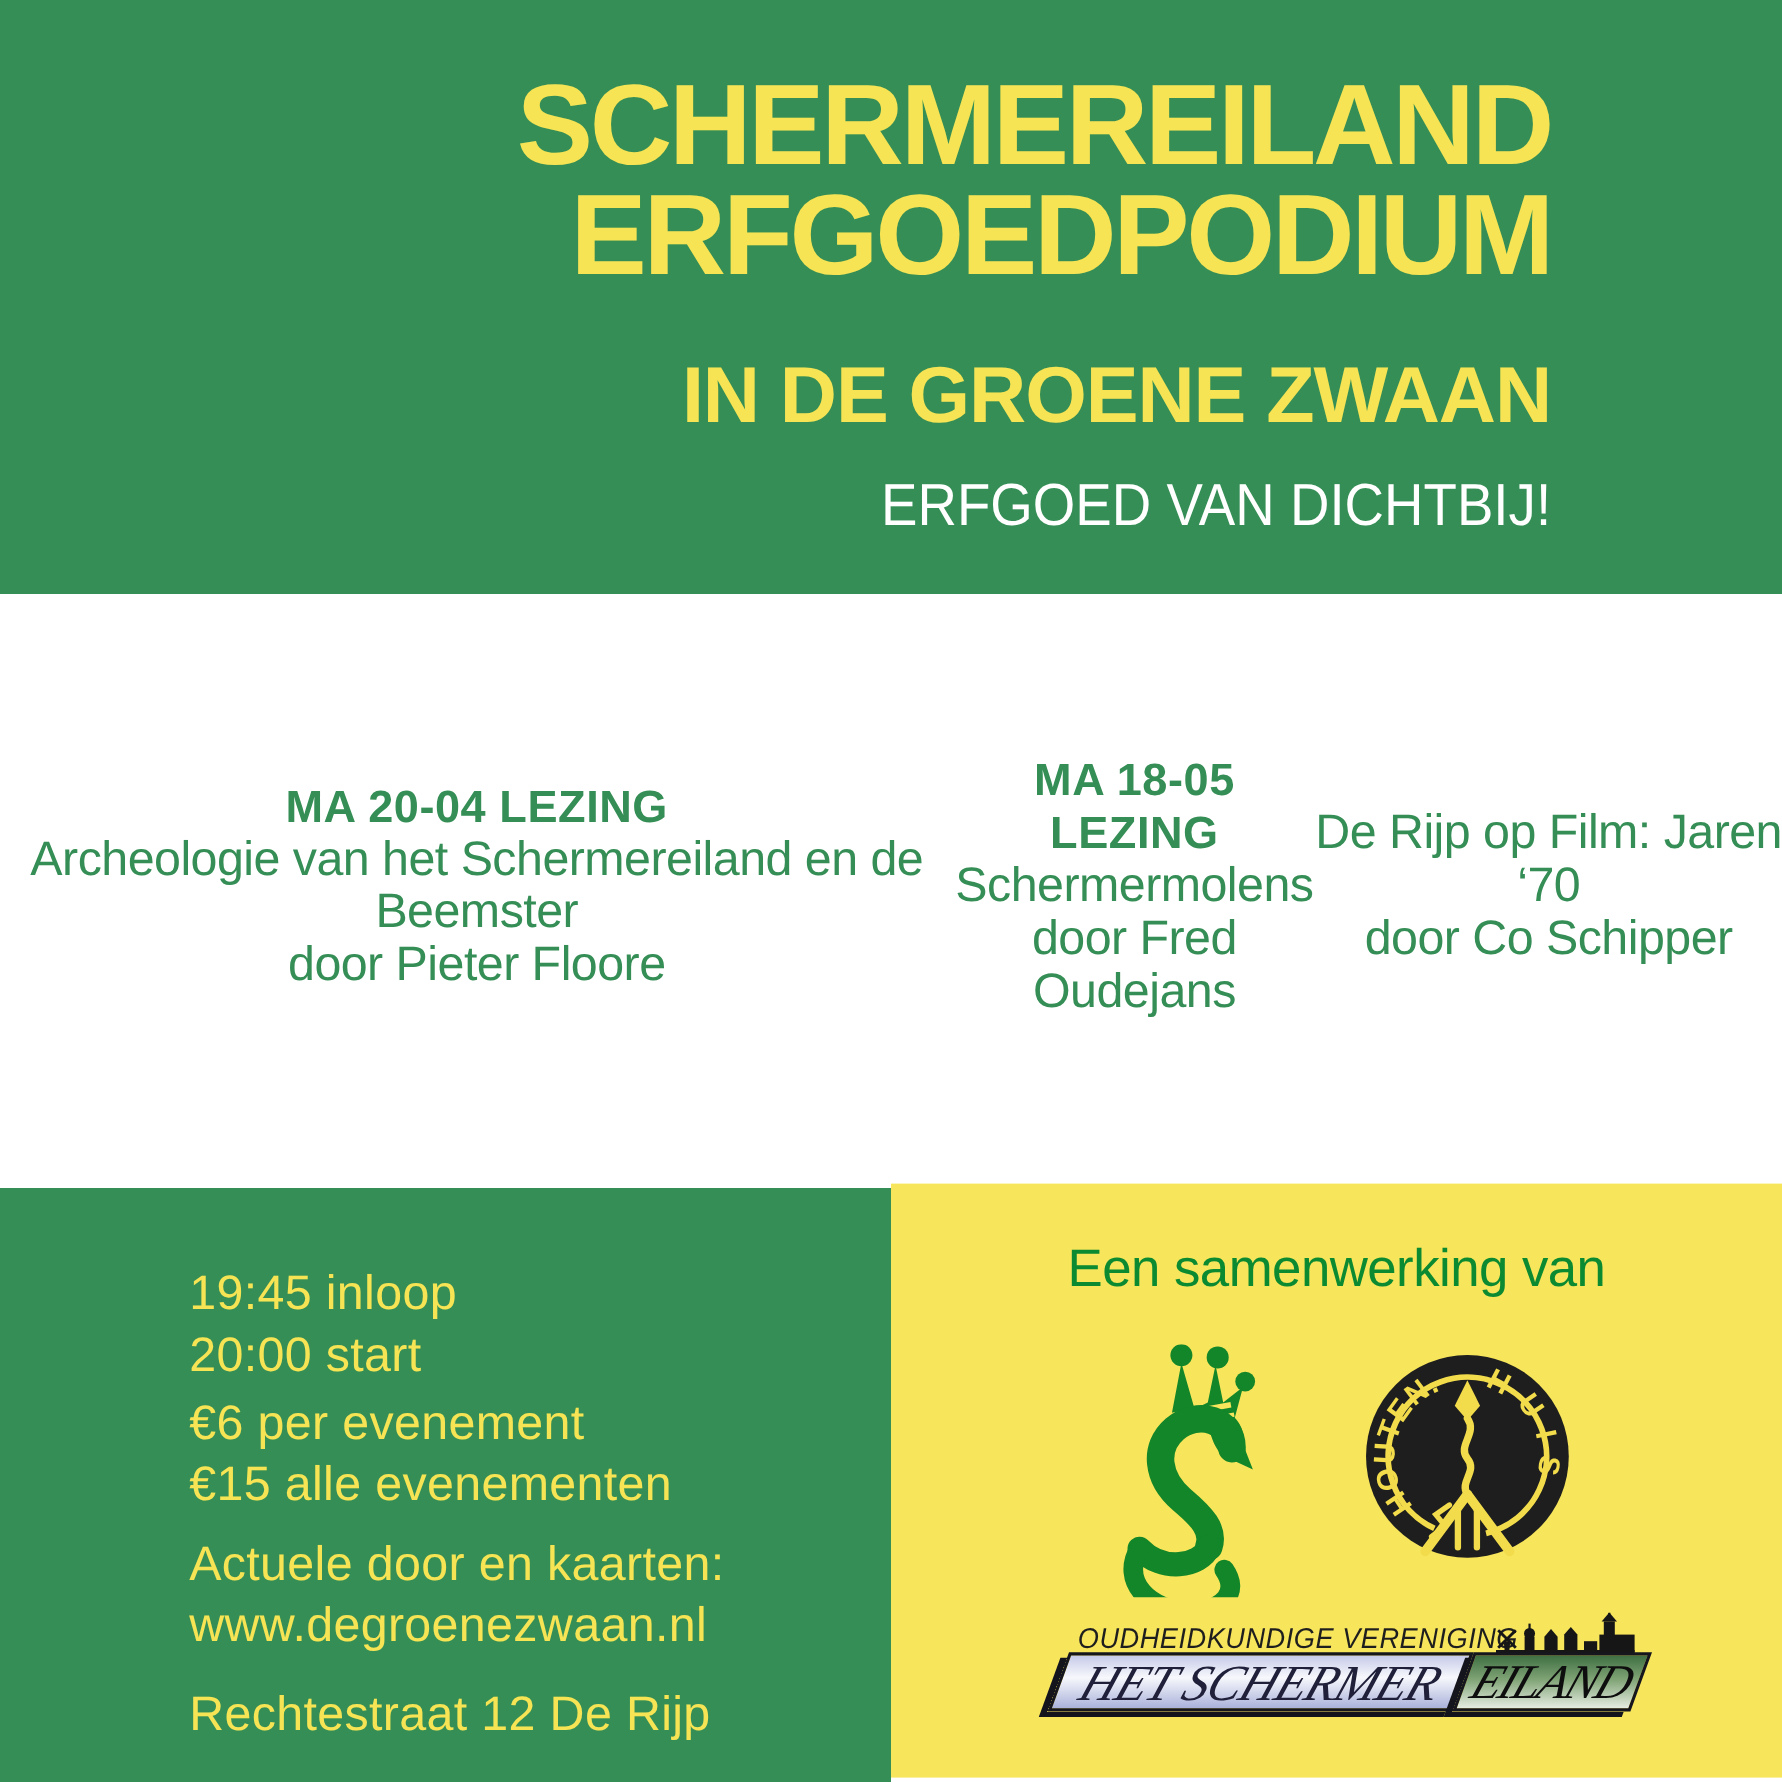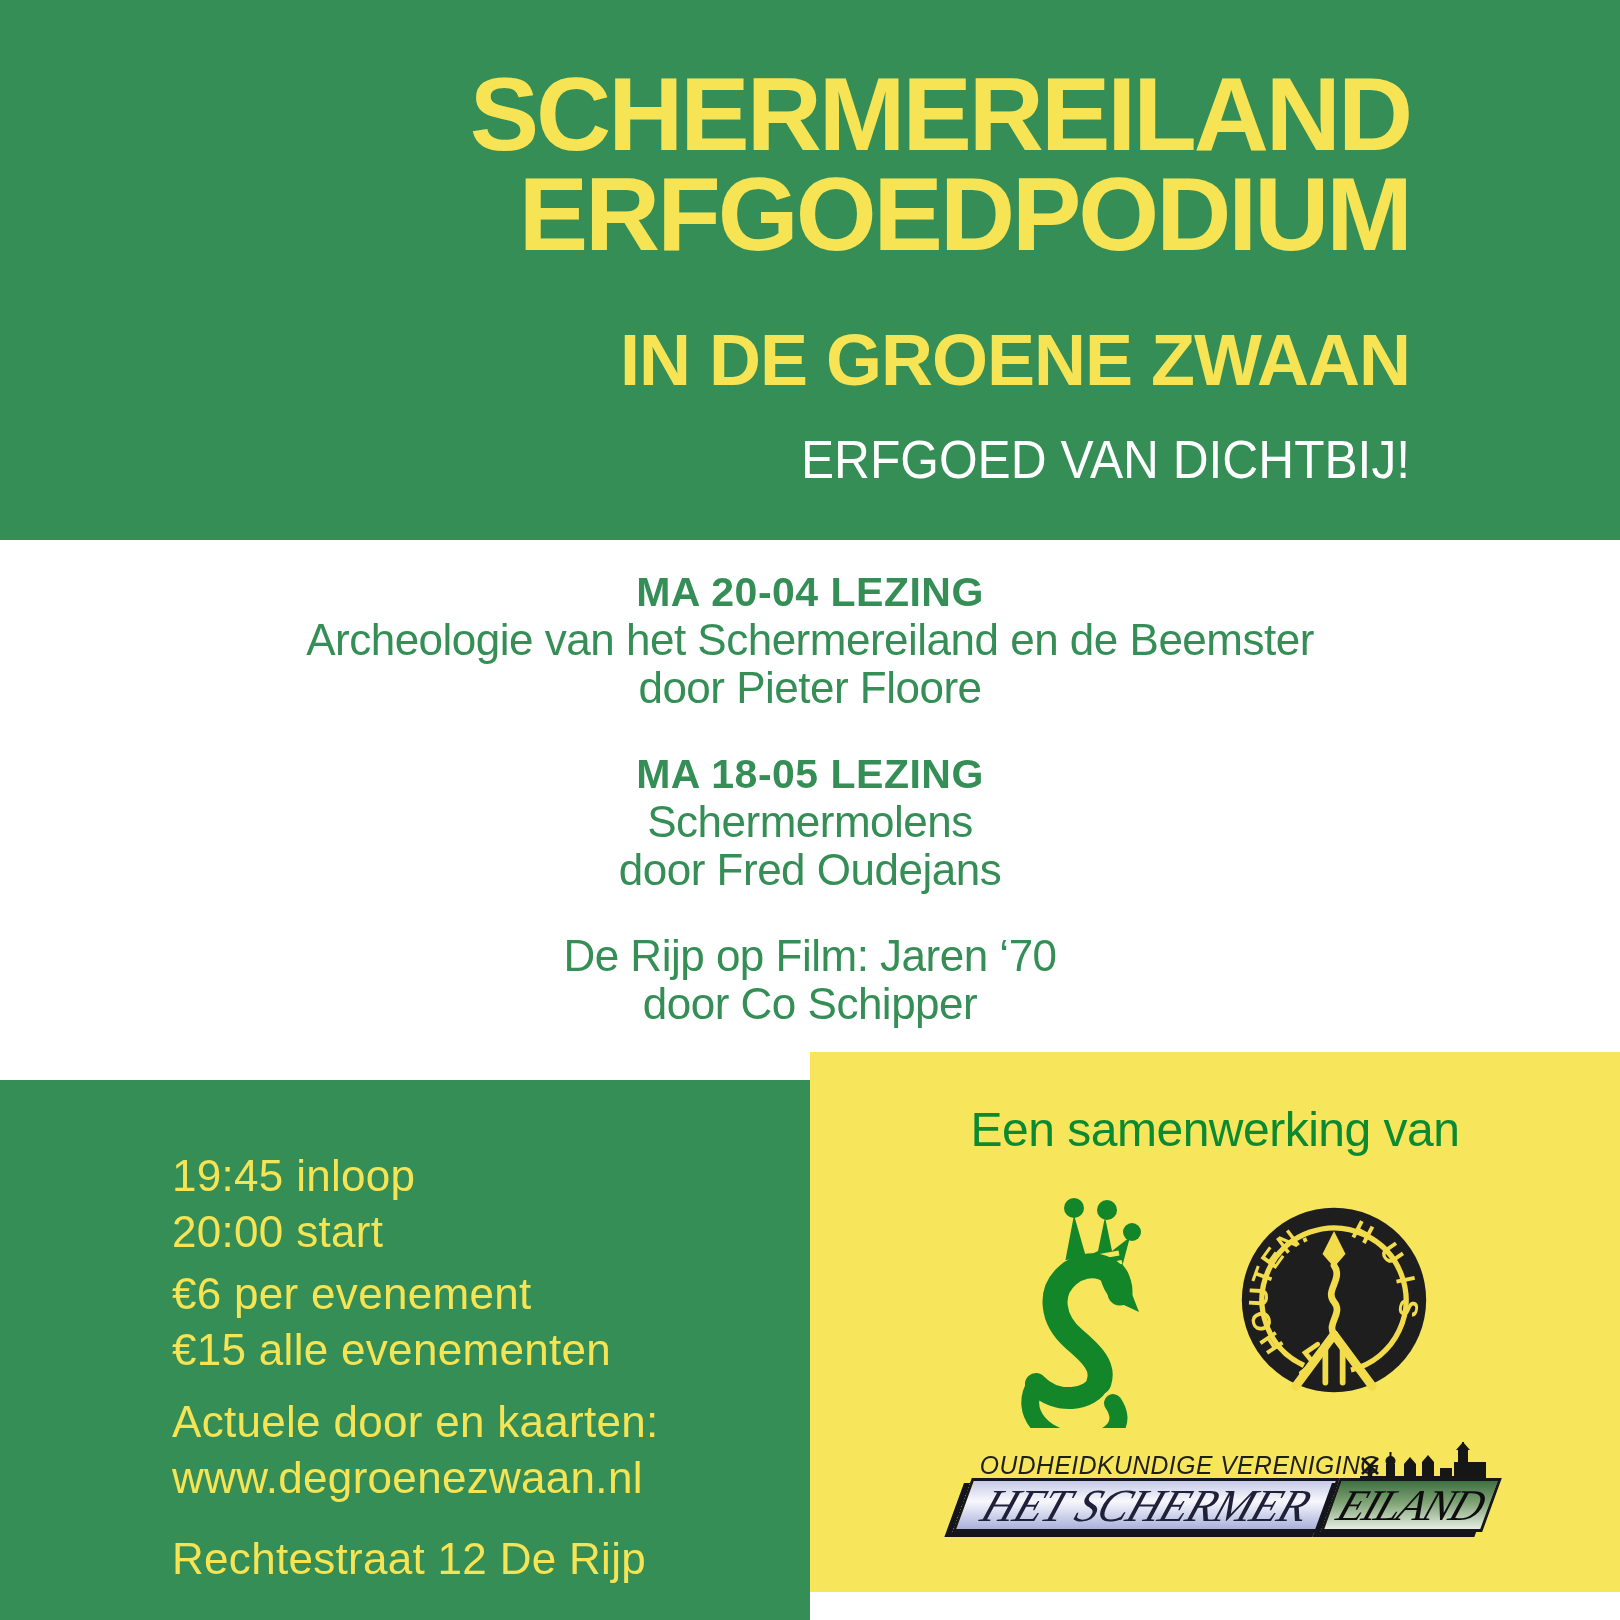--- a/index.html
+++ b/index.html
@@ -4,35 +4,35 @@
 <style>
   * { margin:0; padding:0; box-sizing:border-box; }
   html,body { width:1620px; height:1620px; }
   body { position:relative; overflow:hidden; background:#fff;
          font-family:"Liberation Sans", sans-serif; }
 
   .band { position:absolute; }
   .band-top    { top:0; left:0; width:1620px; height:540px; background:#348E55; }
   .band-mid    { top:540px; left:0; width:1620px; height:540px; background:#FFFFFF; }
   .band-bl     { top:1080px; left:0; width:810px; height:540px; background:#348E55; }
-  .band-br     { top:1052px; left:810px; width:810px; height:540px; background:#F7E55C; }
+  .band-br     { top:1076px; left:810px; width:810px; height:540px; background:#F7E55C; }
 
   
   .title { position:absolute; top:64px; right:210px; text-align:right;
            color:#F6E455; font-weight:700; font-size:104px; line-height:100px;
            letter-spacing:-3px; }
   .title span { display:block; }
   .subtitle { position:absolute; top:322px; right:210px; color:#F6E455;
               font-weight:700; font-size:72px; line-height:76px; letter-spacing:-1px; }
   .tagline { position:absolute; top:430px; right:210px; color:#FFFFFF;
              font-size:54px; line-height:58px; letter-spacing:0;
              transform:scaleX(0.92); transform-origin:100% 50%; }
 
   
-  .events { position:absolute; inset:0; display:flex; flex-direction:column;
+  .events { position:absolute; inset:0; display:flex; flex-direction:row;
             align-items:center; padding-top:28px; text-align:center; color:#348E55; }
   .event { margin-bottom:38px; line-height:48px; }
   .event-header { font-weight:700; font-size:41px; letter-spacing:0.5px; }
   .event-line { font-size:44px; letter-spacing:-0.5px; }
 
   
   .details { position:absolute; inset:0; padding:68px 0 0 172px; color:#F6E455;
              font-size:44px; line-height:56px; letter-spacing:0.3px; }
   .detail-group { margin-bottom:6px; }
   .detail-group.prices { margin-top:6px; margin-bottom:16px; }

